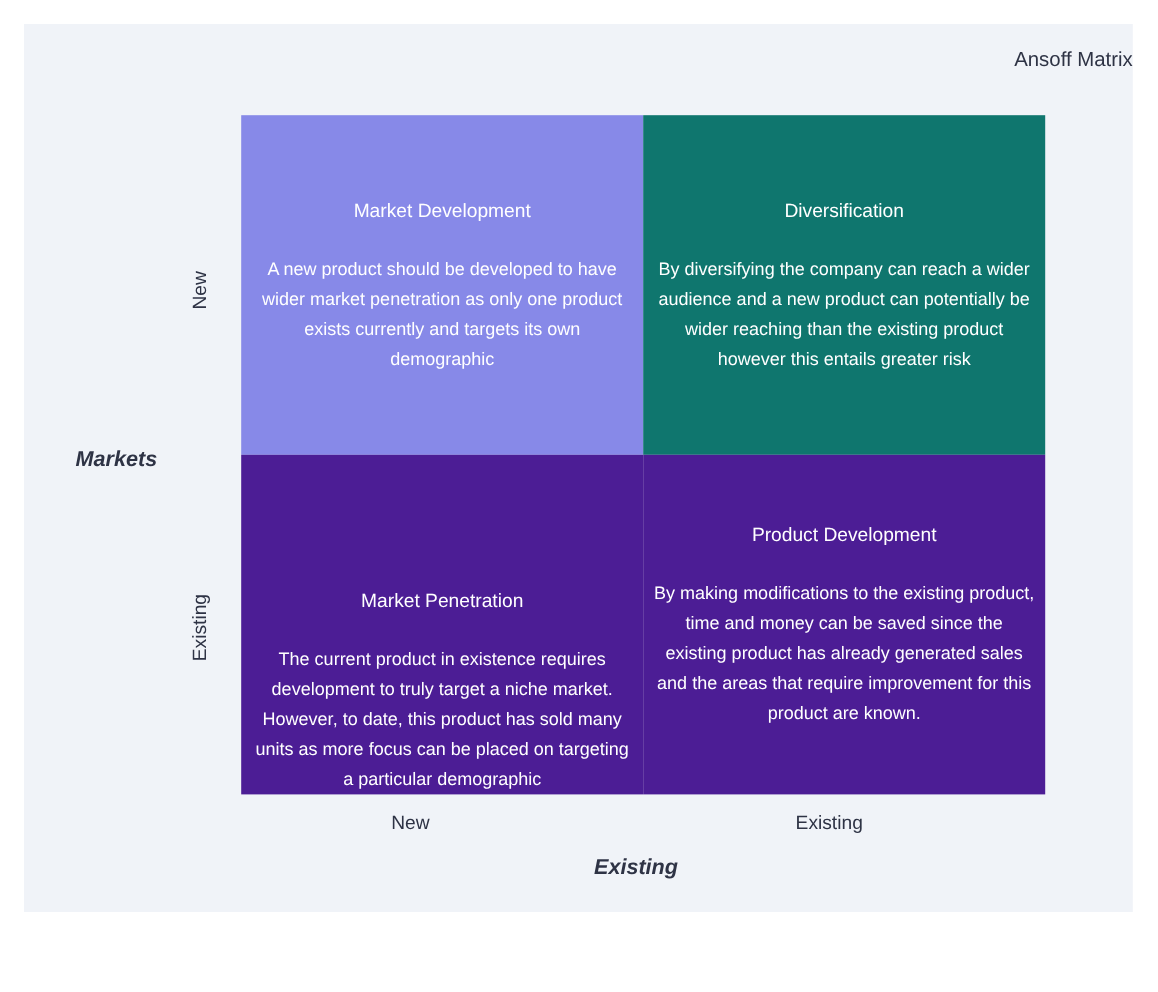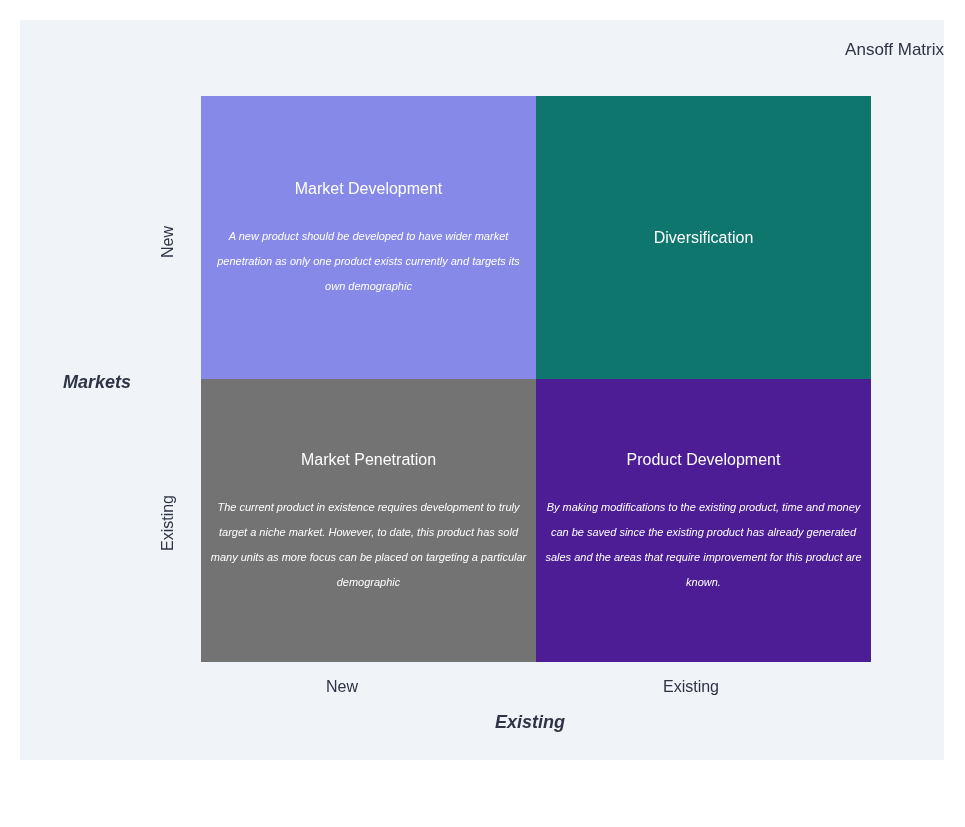--- a/index.html
+++ b/index.html
@@ -52,24 +52,23 @@
     text-align: center;
     padding: 0 8px;
     box-sizing: border-box;
   }
   .q-name {
     font-size: 16px;
     line-height: 25px;
     white-space: nowrap;
   }
   .q-text {
-    font-size: 11px;
+    font-size: 15px;
     line-height: 25px;
     max-width: 318px;
-    font-style: italic;
   }
   .axis-tick {
     position: absolute;
     font-size: 16px;
     line-height: 20px;
     white-space: nowrap;
     transform: translate(-50%, -50%);
   }
   .axis-tick.rotated {
     transform: translate(-50%, -50%) rotate(-90deg);
@@ -101,23 +100,24 @@
 
     <div class="quadrant-grid">
 
       <div class="quadrant" style="background-color: rgb(135, 137, 232);">
         <div class="q-name">Market Development</div>
         <div class="q-text">A new product should be developed to have wider market penetration as only one product exists currently and targets its own demographic</div>
       </div>
 
       <div class="quadrant" style="background-color: #0f766e;">
         <div class="q-name">Diversification</div>
+        <div class="q-text">By diversifying the company can reach a wider audience and a new product can potentially be wider reaching than the existing product however this entails greater risk</div>
       </div>
 
-      <div class="quadrant" style="background-color: #737373;">
+      <div class="quadrant" style="background-color: #4c1d95; justify-content: flex-end;">
         <div class="q-name">Market Penetration</div>
         <div class="q-text">The current product in existence requires development to truly target a niche market. However, to date, this product has sold many units as more focus can be placed on targeting a particular demographic</div>
       </div>
 
       <div class="quadrant" style="background-color: #4c1d95;">
         <div class="q-name">Product Development</div>
         <div class="q-text">By making modifications to the existing product, time and money can be saved since the existing product has already generated sales and the areas that require improvement for this product are known.</div>
       </div>
 
     </div>

